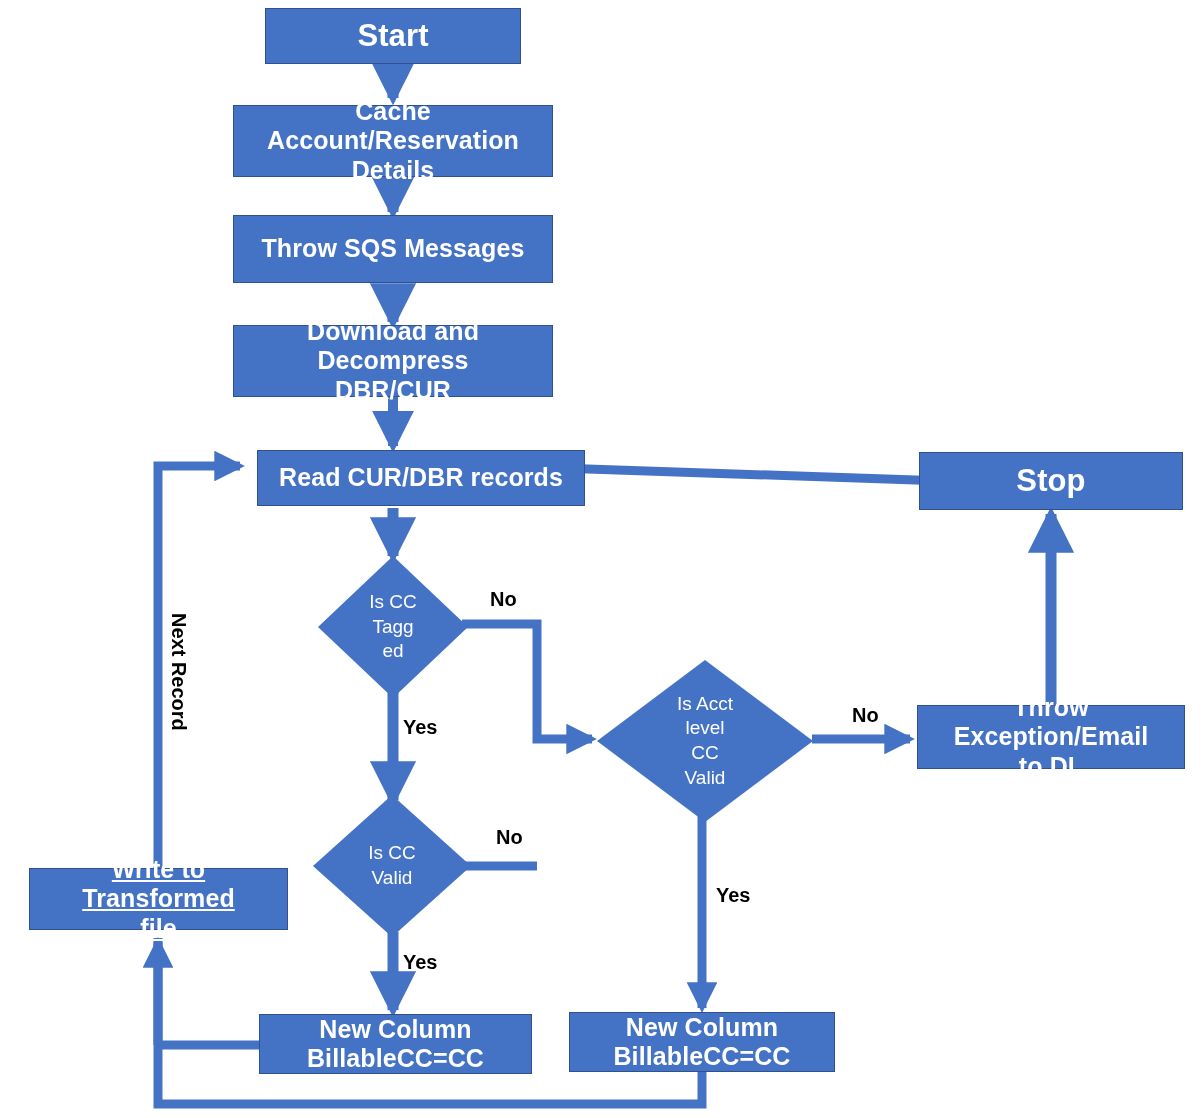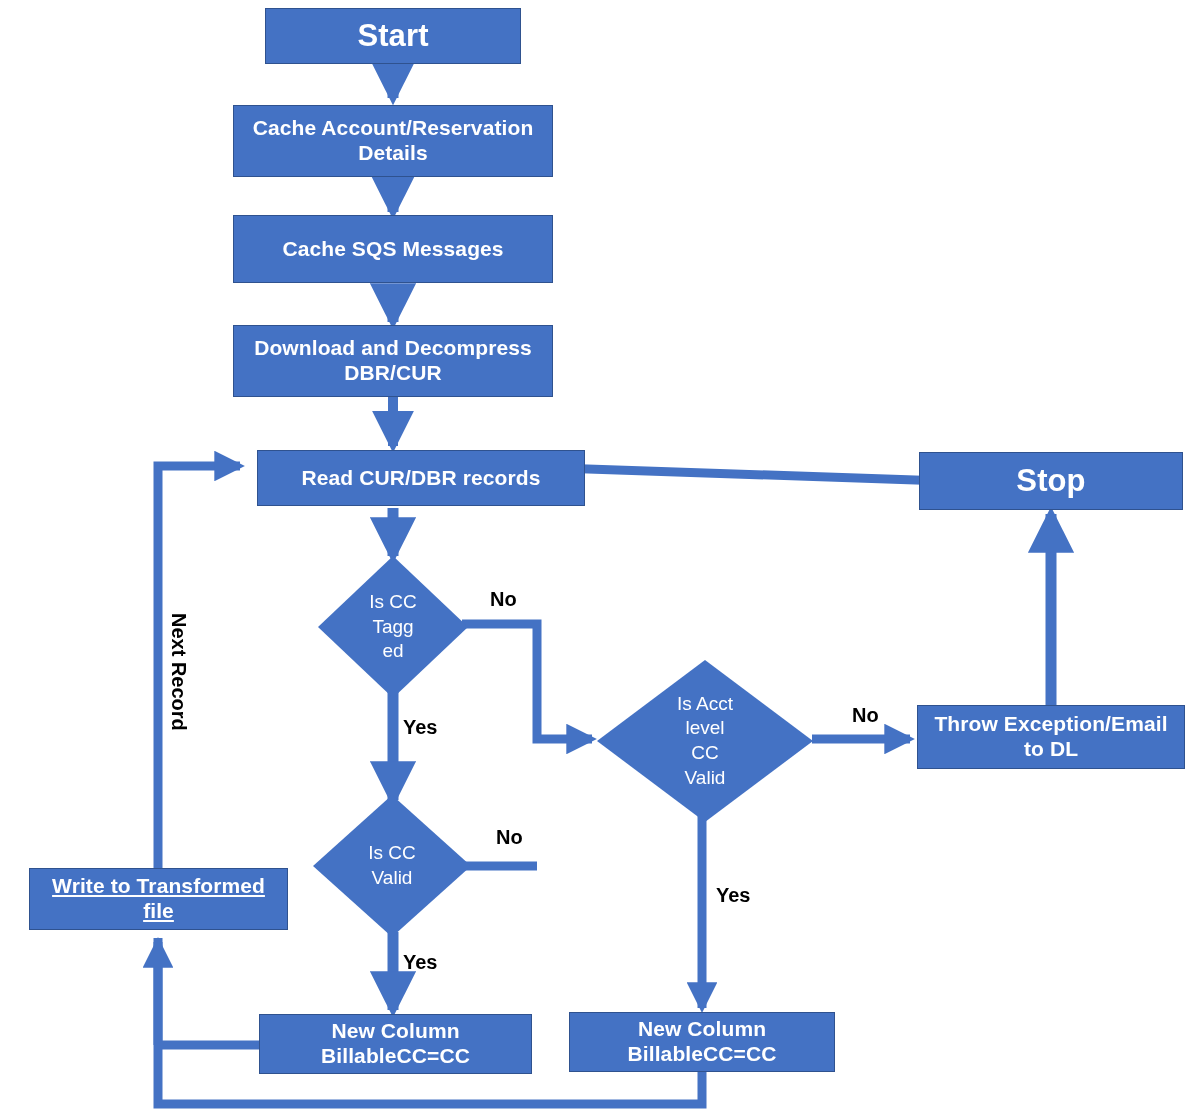--- a/index.html
+++ b/index.html
@@ -39,21 +39,21 @@
     line-height: 1.18;
     font-weight: bold;
     letter-spacing: 0.1px;
     z-index: 3;
   }
   .node.big {
     font-size: 31px;
     font-weight: bold;
   }
   .node.proc {
-    font-size: 21px;
+    font-size: 25px;
   }
   .node .lbl {
     padding: 0 6px;
     white-space: pre-line;
   }
   .diamond {
     position: absolute;
     z-index: 3;
   }
   .diamond .shape {
@@ -147,21 +147,21 @@
   <div class="node big" style="left:265px; top:8px; width:256px; height:56px;">
     <span class="lbl">Start</span>
   </div>
 
   <div class="node proc" style="left:233px; top:105px; width:320px; height:72px;">
     <span class="lbl">Cache Account/Reservation
 Details</span>
   </div>
 
   <div class="node proc" style="left:233px; top:215px; width:320px; height:68px;">
-    <span class="lbl">Cache SQS Messages</span>
+    <span class="lbl">Throw SQS Messages</span>
   </div>
 
   <div class="node proc" style="left:233px; top:325px; width:320px; height:72px;">
     <span class="lbl">Download and Decompress
 DBR/CUR</span>
   </div>
 
   <div class="node proc" style="left:257px; top:450px; width:328px; height:56px;">
     <span class="lbl">Read CUR/DBR records</span>
   </div>

